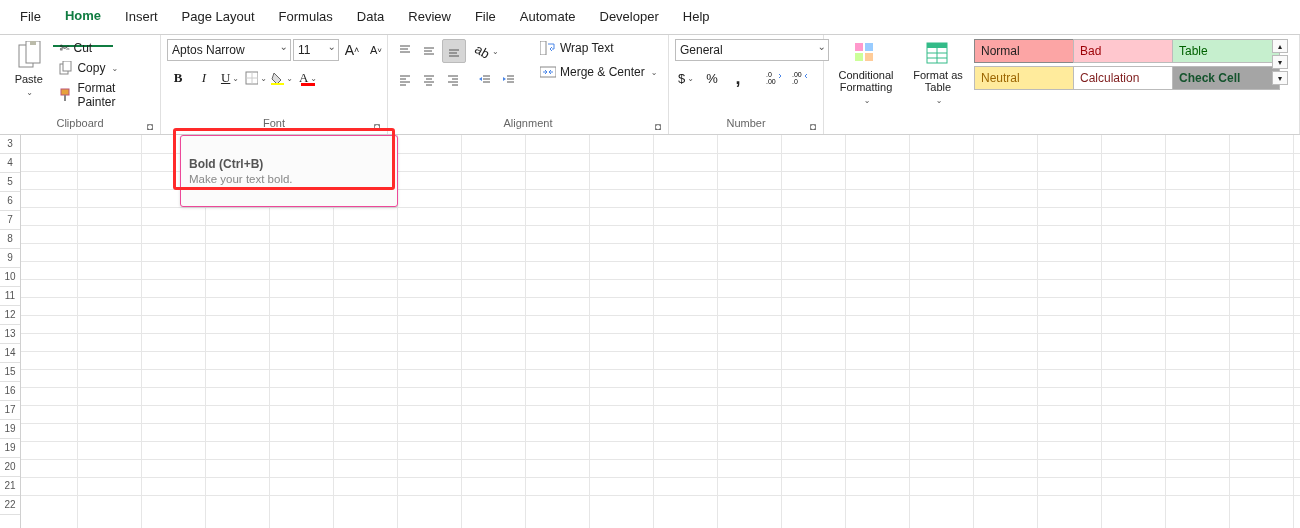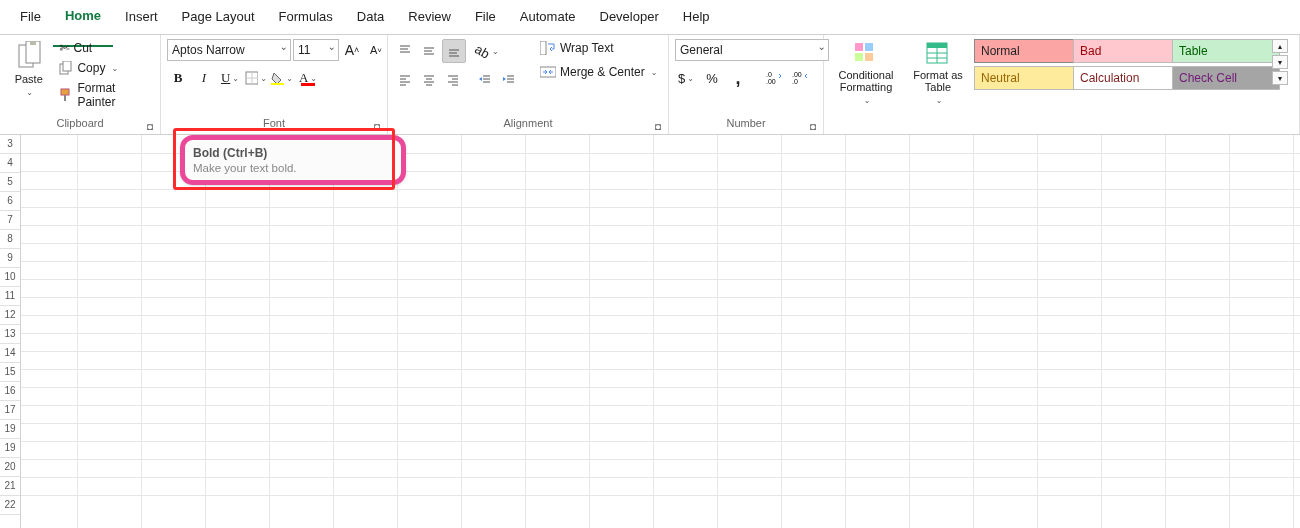--- a/index.html
+++ b/index.html
@@ -22,21 +22,21 @@
 .sq.pressed{background:#d6d6d6;border:1px solid #bbb;border-radius:2px}
 .stylecell{width:94px;height:22px;border:1px solid #bbb;display:flex;align-items:center;padding:0 6px;font-size:12px;cursor:pointer}
 .stylegrid{display:grid;grid-template-columns:repeat(3,96px);grid-auto-rows:24px;gap:3px}
 .scrollbtn{width:14px;height:12px;border:1px solid #bbb;font-size:8px;display:flex;align-items:center;justify-content:center;cursor:pointer;background:#fafafa}
 .sheet{position:relative;display:flex;height:395px}
 .rowhdrs{width:20px;border-right:1px solid #d0d0d0}
 .rowhdr{height:18px;border-bottom:1px solid #e0e0e0;font-size:10px;color:#555;text-align:center;line-height:18px;background:#fff}
 .grid{flex:1;position:relative;background:#fff}
 .colline{position:absolute;top:0;bottom:0;width:1px;background:#e6e6e6}
 .rowline{position:absolute;left:0;right:0;height:1px;background:#e6e6e6}
-.tooltip{position:absolute;left:180px;top:135px;width:200px;background:#fbfbfb;border:5px solid #ec4899;border-radius:13px;padding:6px 8px;box-shadow:0 1px 3px rgba(0,0,0,0.15);z-index:5}
+.tooltip{position:absolute;left:180px;top:135px;width:200px;background:#fbfbfb;border:1px solid #ec4899;border-radius:3px;padding:21px 8px;box-shadow:0 1px 3px rgba(0,0,0,0.15);z-index:5}
 .tooltip .tt-title{font-weight:bold;font-size:12px;color:#555}
 .tooltip .tt-body{font-size:11.5px;color:#888;margin-top:2px}
 .highlight{position:absolute;left:173px;top:128px;width:216px;height:56px;border:3px solid #ff2a2a;border-radius:3px;z-index:6;pointer-events:none}
 svg{display:block}
 </style>
 </head>
 <body>
 
 <div class="tabs">
   <div class="tab">File</div>
@@ -313,21 +313,21 @@
             </div>
           <div class="stylecell" style="background:#c6efce;color:#006100">
               <span>Table</span>
             </div>
           <div class="stylecell" style="background:#ffeb9c;color:#9c6500">
               <span>Neutral</span>
             </div>
           <div class="stylecell" style="background:#fff;color:#7f1d1d;border:1px solid #bbb">
               <span>Calculation</span>
             </div>
-          <div class="stylecell" style="background:#a5a5a5;color:#701a75;font-weight:normal">
+          <div class="stylecell" style="background:#a5a5a5;color:#14532d;font-weight:bold">
               <span>Check Cell</span>
             </div>
         </div>
         <div style="display:flex;flex-direction:column;gap:2px">
           <div class="scrollbtn">▴</div>
           <div class="scrollbtn">▾</div>
           <div class="scrollbtn">▾</div>
         </div>
       </div>
     </div>

